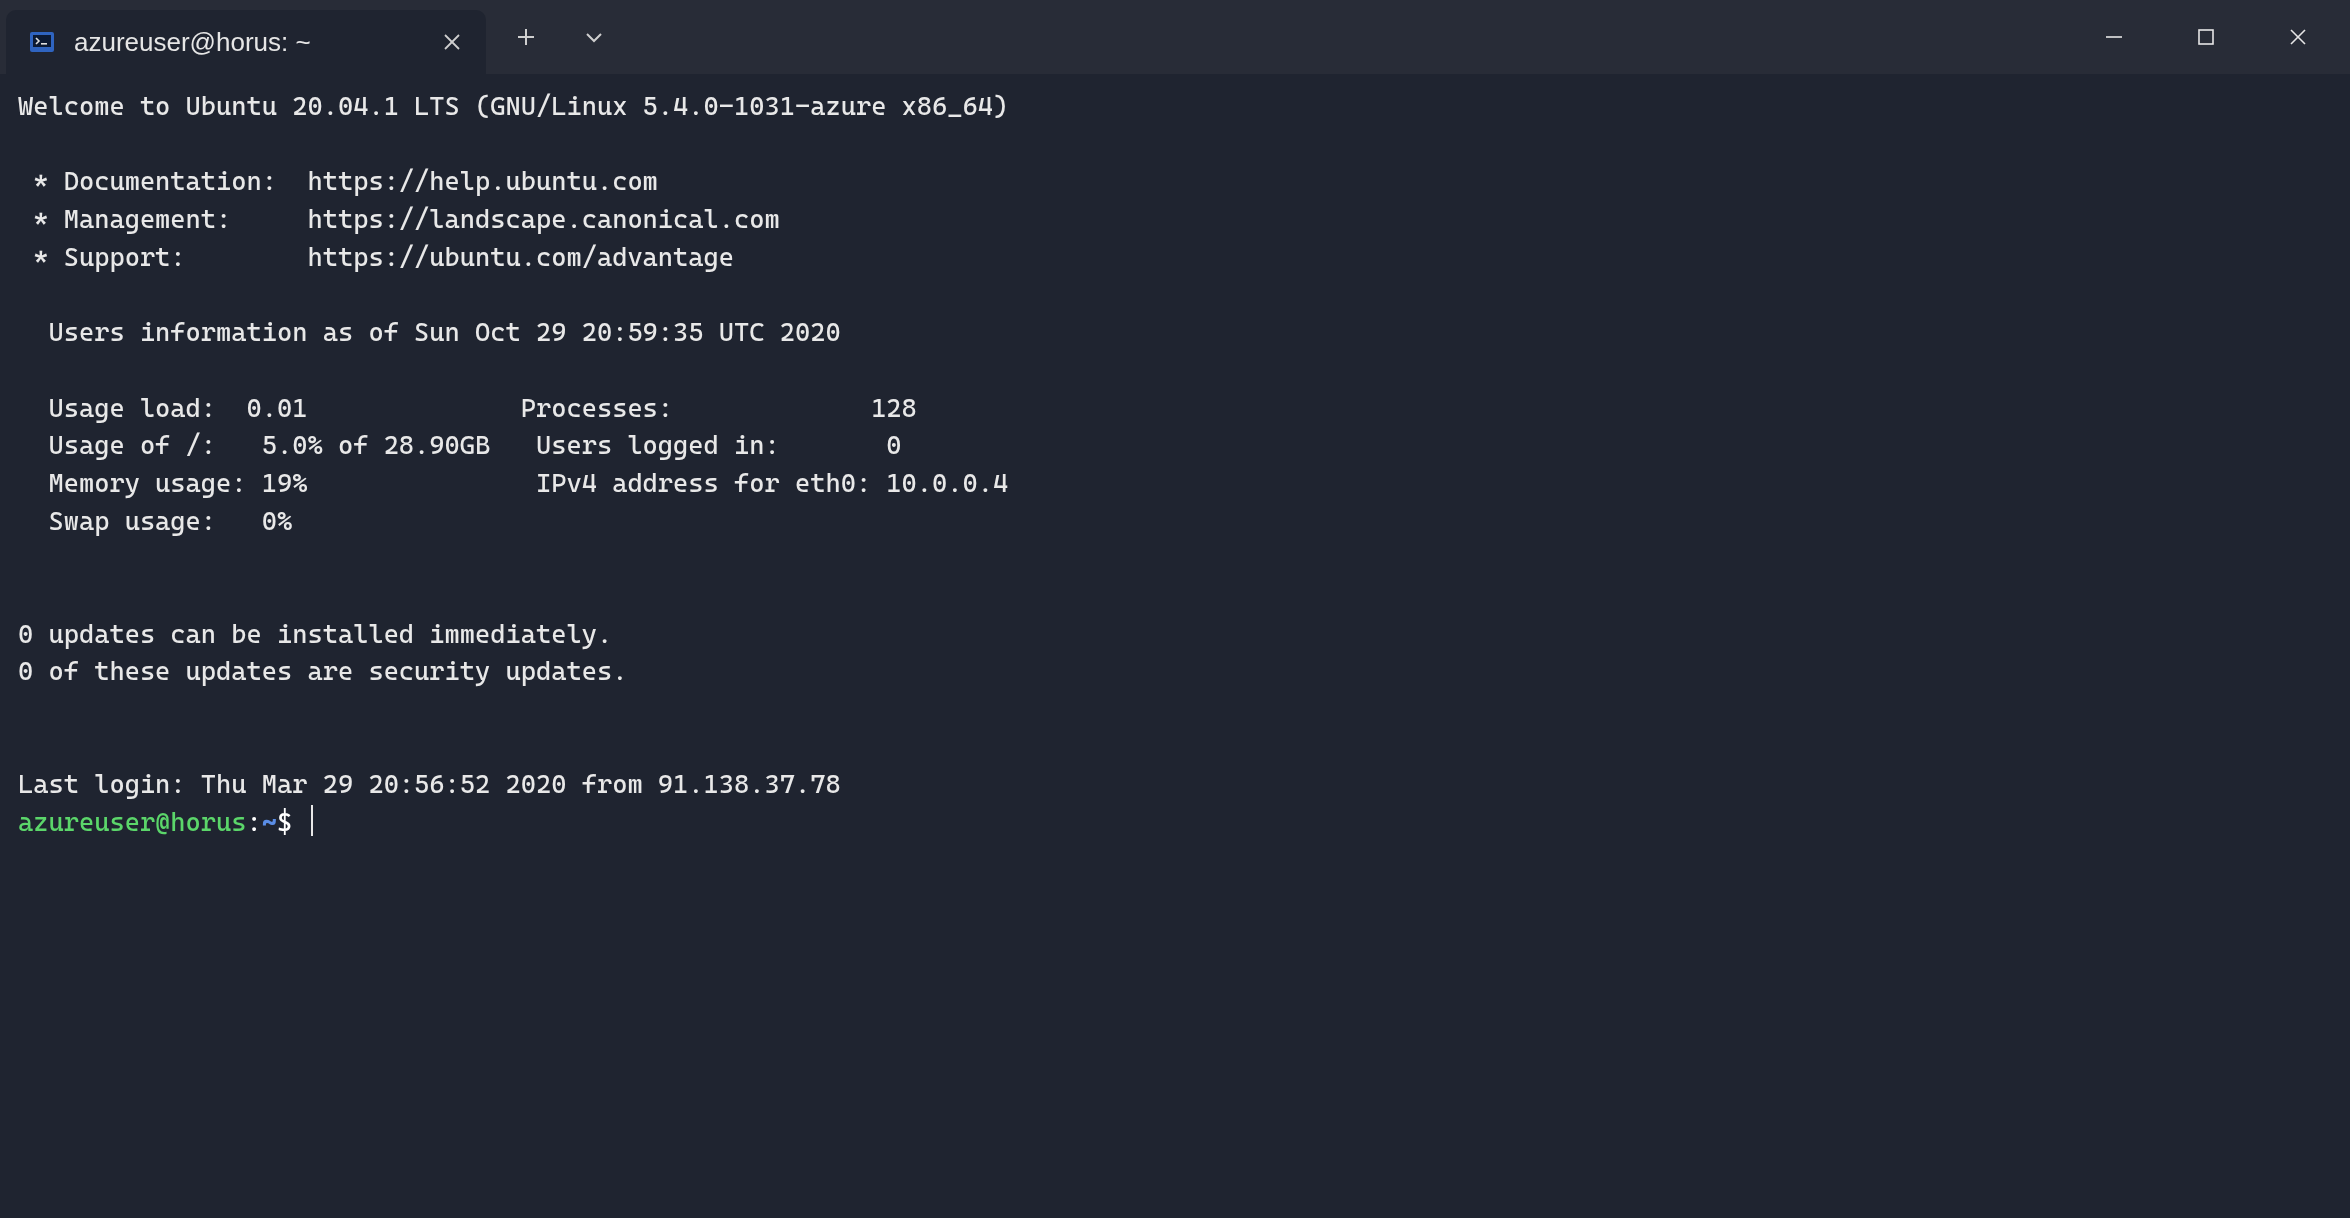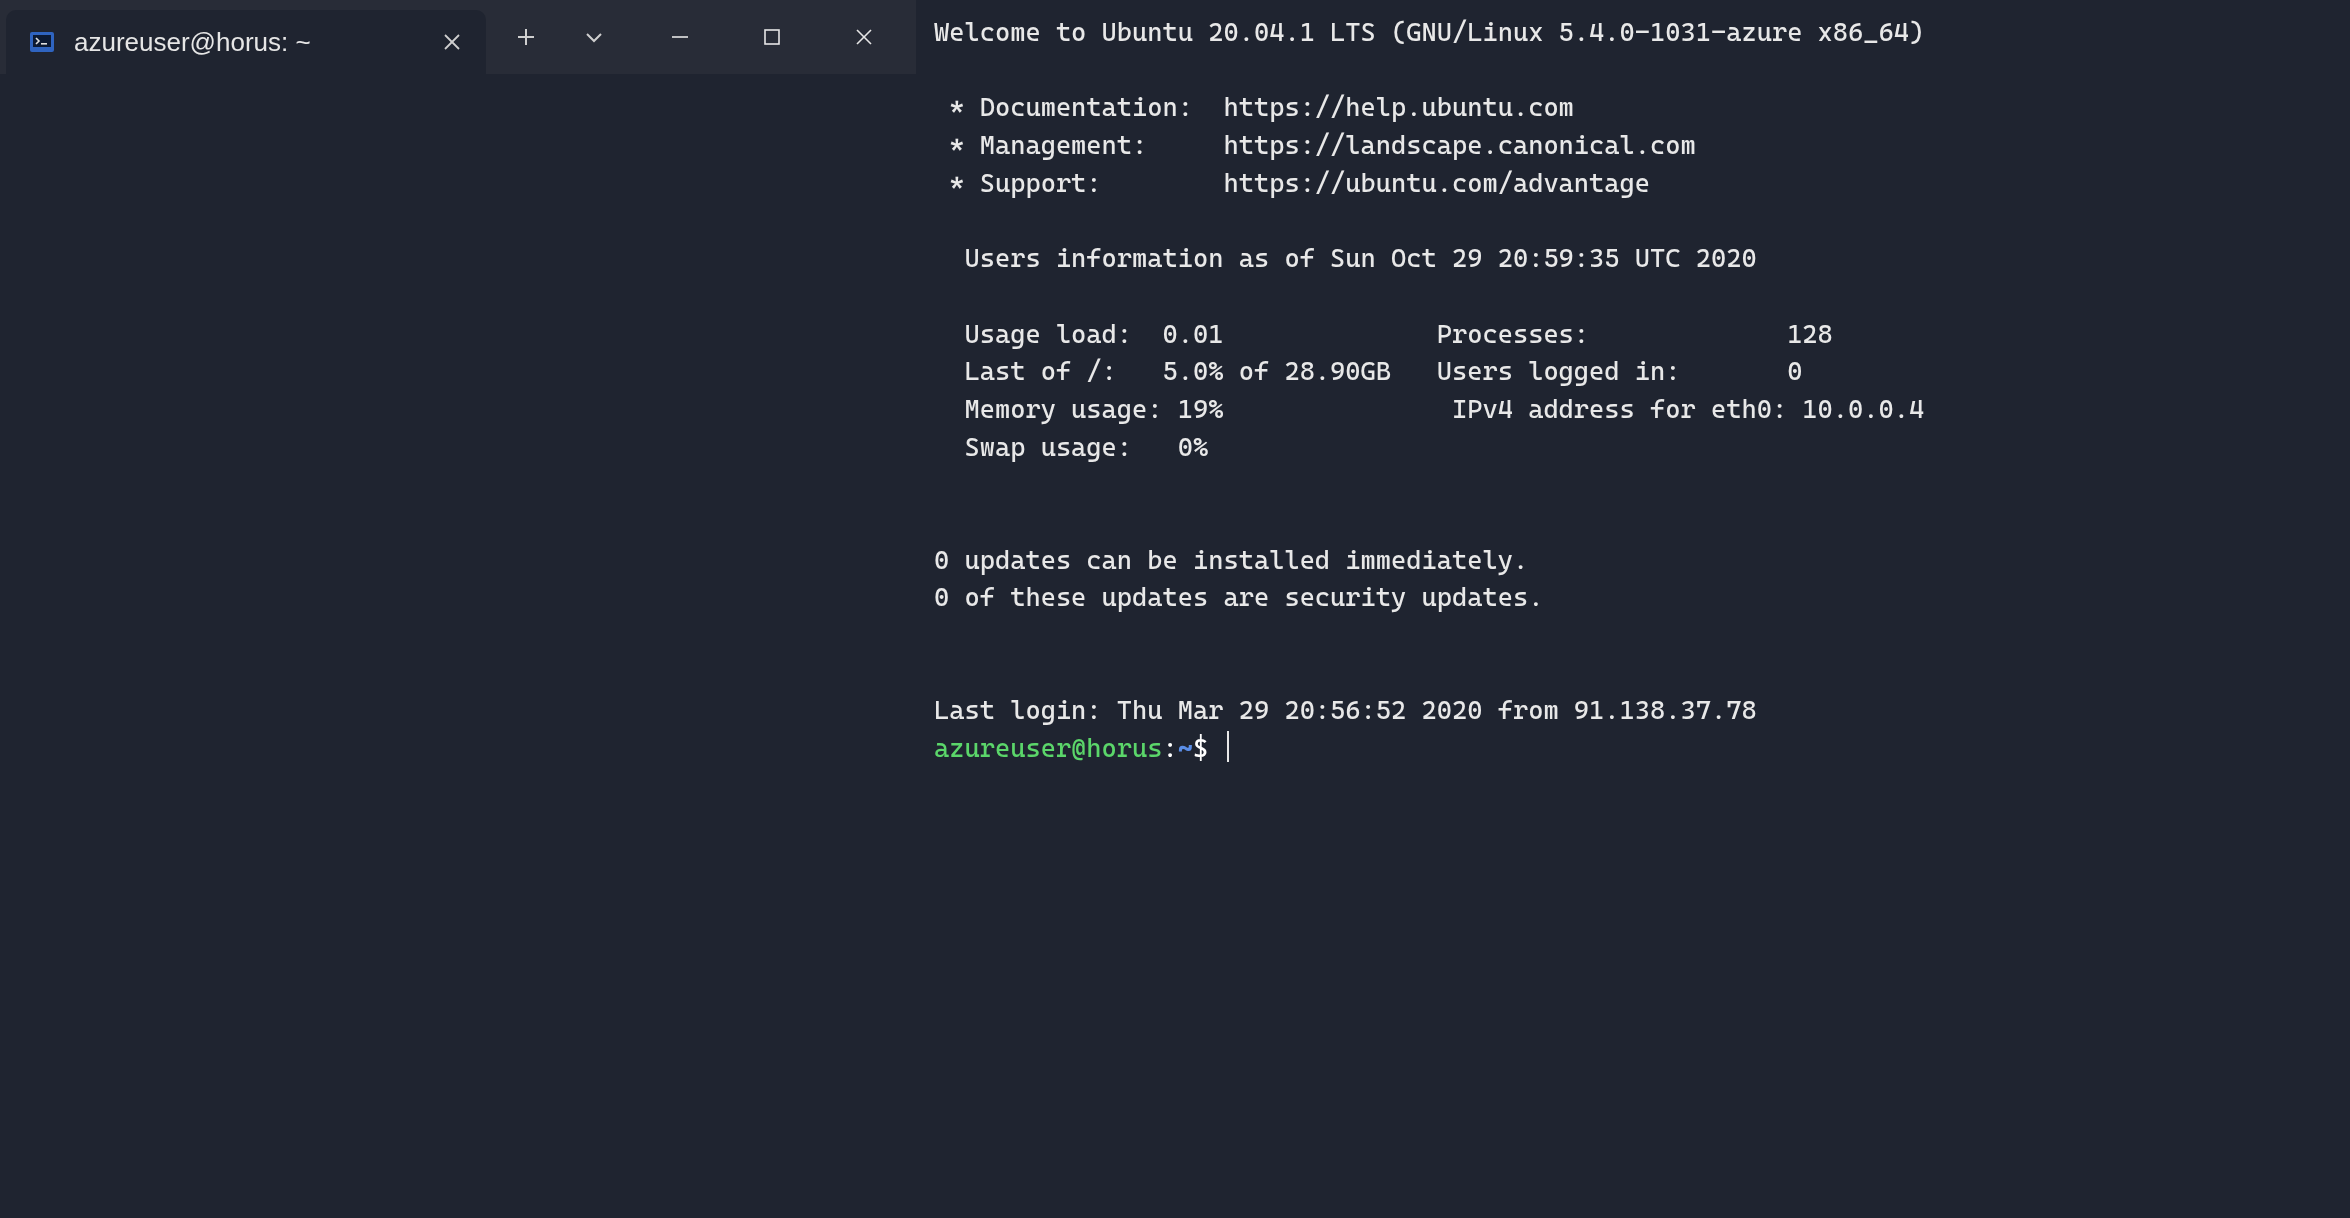--- a/index.html
+++ b/index.html
@@ -6,21 +6,21 @@
   body{
     background:#1f2430;
     font-family:"Cascadia Mono","Consolas","Courier New",monospace;
     overflow:hidden;
   }
   .window{
     width:2350px;
     height:1218px;
     background:#1f2430;
     display:flex;
-    flex-direction:row;
+    flex-direction:column;
     box-sizing:border-box;
   }
   .titlebar{
     height:74px;
     background:#282c37;
     display:flex;
     align-items:stretch;
     user-select:none;
   }
   .tabs{
@@ -146,21 +146,21 @@
 
   <div class="terminal"><span>Welcome to Ubuntu 20.04.1 LTS (GNU/Linux 5.4.0-1031-azure x86_64)</span>
 
 <span> * Documentation:  </span><span>https://help.ubuntu.com</span>
 <span> * Management:     </span><span>https://landscape.canonical.com</span>
 <span> * Support:        </span><span>https://ubuntu.com/advantage</span>
 
 <span>  Users information as of </span><span>Sun Oct 29 20:59:35 UTC 2020</span>
 
 <span>  Usage load:  </span><span>0.01</span>              <span>Processes:             </span><span>128</span>
-<span>  Last of /:   </span><span>5.0% of 28.90GB</span>   <span>Users logged in:       </span><span>0</span>
+<span>  Usage of /:   </span><span>5.0% of 28.90GB</span>   <span>Users logged in:       </span><span>0</span>
 <span>  Memory usage: </span><span>19%</span>               <span>IPv4 address for eth0: </span><span>10.0.0.4</span>
 <span>  Swap usage:   </span><span>0%</span>
 
 
 <span>0 updates can be installed immediately.</span>
 <span>0 of these updates are security updates.</span>
 
 
 <span>Last login: Thu Mar 29 20:56:52 2020 from 91.138.37.78</span>
 <span class="green">azureuser@horus</span><span class="white">:</span><span class="blue">~</span><span class="white">$ </span><span class="cursor"></span></div>

